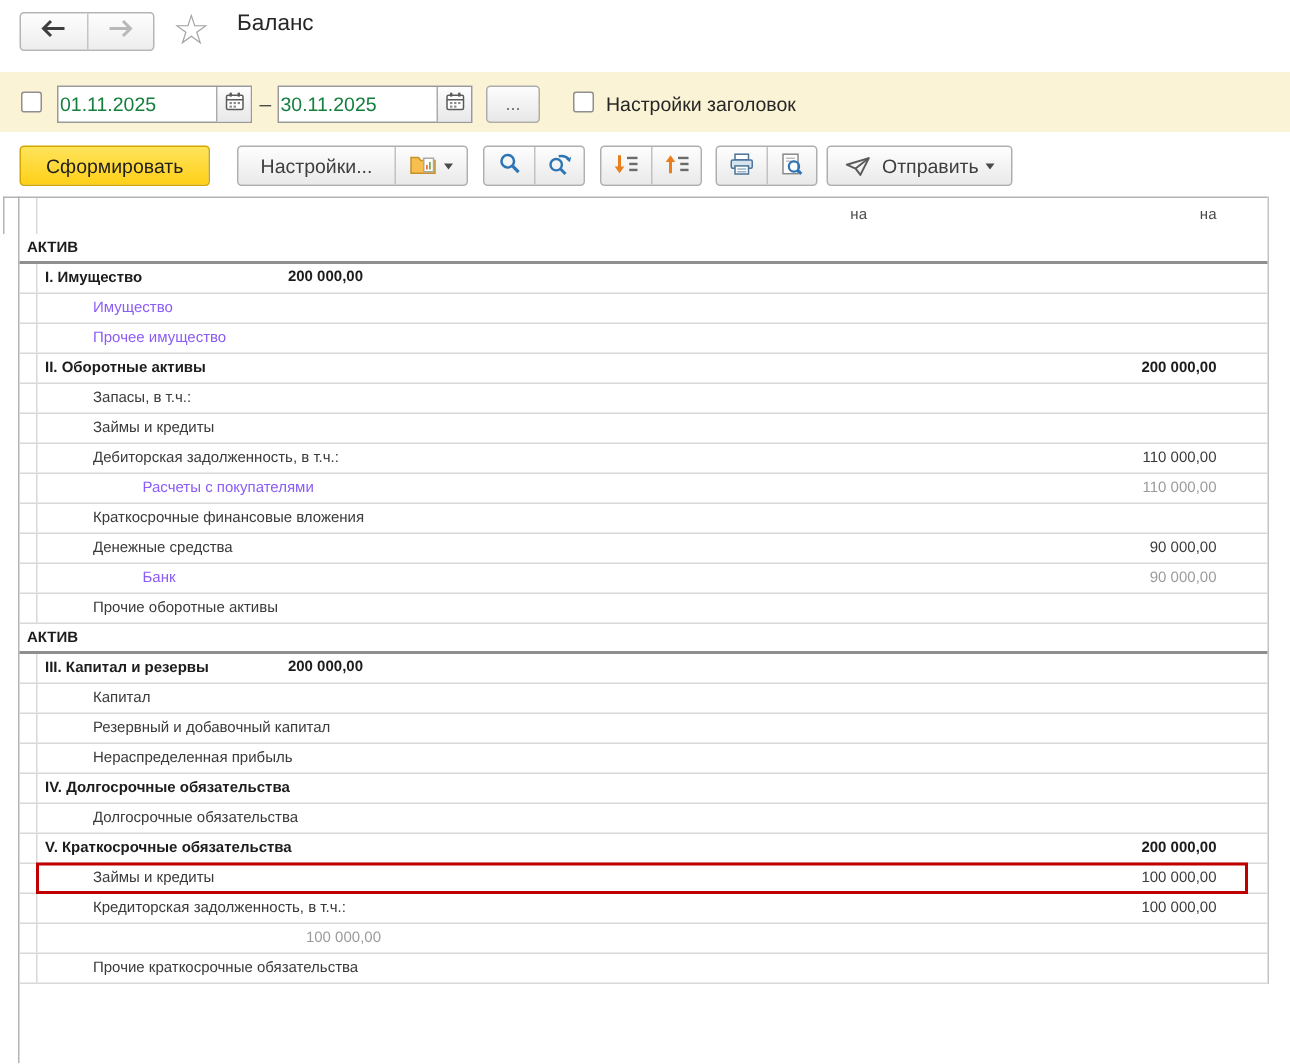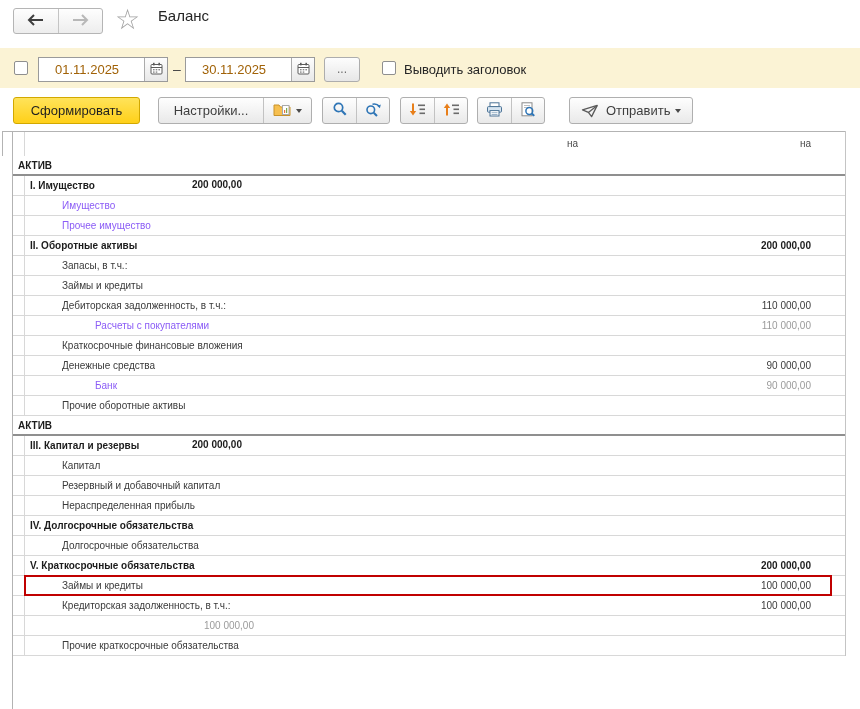--- a/index.html
+++ b/index.html
@@ -12,21 +12,21 @@
     display:flex; background:linear-gradient(#FEFEFE,#EDEDED); border:1px solid #B5B5B5; border-radius:3px; }
   .navbtn { flex:1; display:flex; align-items:center; justify-content:center; cursor:pointer; }
   .navbtn + .navbtn { border-left:1px solid #C4C4C4; }
   .star { position:absolute; left:115px; top:4px; font-size:28px; line-height:32px; color:#A3A3A3; cursor:pointer; }
   .title { position:absolute; left:158px; top:7px; font-size:15px; color:#262626; }
 
   
   .filterbar { position:absolute; left:0; top:48px; width:860px; height:40px; background:#FBF3D5; }
   .cb { position:absolute; width:14px; height:14px; background:#fff; border:1px solid #8F8F8F; border-radius:2px; cursor:pointer; }
   .datefield { position:absolute; top:9px; width:130px; height:25px; background:#fff; border:1px solid #9A9A9A; display:flex; }
-  .datefield input { flex:1; min-width:0; border:none; outline:none; font:13px "Liberation Sans", sans-serif; color:#a16207; padding-left:16px; background:transparent; }
+  .datefield input { flex:1; min-width:0; border:none; outline:none; font:13px "Liberation Sans", sans-serif; color:#15803d; padding-left:1px; background:transparent; }
   .calbtn { width:23px; border-left:1px solid #ABABAB; background:linear-gradient(#FDFDFD,#E8E8E8); display:flex; align-items:center; justify-content:center; cursor:pointer; }
   .dash { position:absolute; left:173px; top:13px; font-size:14px; color:#4A4A4A; }
   .morebtn { position:absolute; left:324px; top:9px; width:36px; height:25px; background:linear-gradient(#FDFDFD,#E7E7E7);
     border:1px solid #ADADAD; border-radius:3px; color:#6E6E6E; font-size:12px; text-align:center; line-height:22px; cursor:pointer; }
   .cblabel { position:absolute; left:404px; top:14px; font-size:13px; color:#262626; }
 
   
   .btn { position:absolute; top:97px; height:27px; border-radius:3px; font-size:13px; cursor:pointer;
     display:flex; align-items:center; }
   .btn-yellow { left:13px; width:127px; justify-content:center; background:linear-gradient(#FFE35A,#FFD019);
@@ -120,21 +120,21 @@
               <rect x="5.7" y="7" width="1.6" height="1.4" fill="#8A8A8A"></rect>
               <rect x="8.4" y="7" width="1.6" height="1.4" fill="#8A8A8A"></rect>
               <rect x="3" y="9.4" width="1.6" height="1.4" fill="#8A8A8A"></rect>
               <rect x="5.7" y="9.4" width="1.6" height="1.4" fill="#8A8A8A"></rect>
             </svg>
         </span>
       </div>
     </div>
     <div class="morebtn">...</div>
     <div class="cb" style="left:382px; top:13px;"></div>
-    <div class="cblabel">Выводить заголовок</div>
+    <div class="cblabel">Настройки заголовок</div>
   </div>
 
   <div class="btn btn-yellow">Сформировать</div>
 
   <div class="grp" style="left:158px;">
     <div class="cell" style="width:104px;">Настройки...</div>
     <div class="cell" style="width:48px;">
       <span>
         <svg width="18" height="14" viewBox="0 0 18 14">
             <path d="M1 3 h5 l1.5 2 H17 v8.5 H1 Z" fill="#F6BF4F" stroke="#C8922A"></path>
@@ -211,21 +211,21 @@
             <rect x="2" y="0.8" width="10" height="13" fill="#fff" stroke="#8A8A8A"></rect>
             <line x1="4" y1="3.5" x2="10" y2="3.5" stroke="#BDBDBD"></line>
             <line x1="4" y1="5.5" x2="10" y2="5.5" stroke="#BDBDBD"></line>
             <circle cx="9.3" cy="9" r="3.4" fill="none" stroke="#2E75B6" stroke-width="1.5"></circle>
             <line x1="11.6" y1="11.3" x2="14.2" y2="13.9" stroke="#2E75B6" stroke-width="2"></line>
           </svg>
       </span>
     </div>
   </div>
 
-  <div class="grp" style="left:569px;justify-content:flex-end;">
+  <div class="grp" style="left:551px;justify-content:flex-end;">
     <div class="cell" style="padding:0 11px;">
       <span style="margin-right:7px; display:flex;">
         <svg width="18" height="14" viewBox="0 0 18 14">
             <path d="M1.5 5.8 L16.2 1.4 L10.6 12.6 L7.4 8.4 Z" fill="none" stroke="#5A5A5A" stroke-width="1.3" stroke-linejoin="round"></path>
             <line x1="7.4" y1="8.4" x2="16.2" y2="1.4" stroke="#5A5A5A" stroke-width="1.3"></line>
           </svg>
       </span>
       <span>Отправить</span>
       <span class="caret"></span>
     </div>

